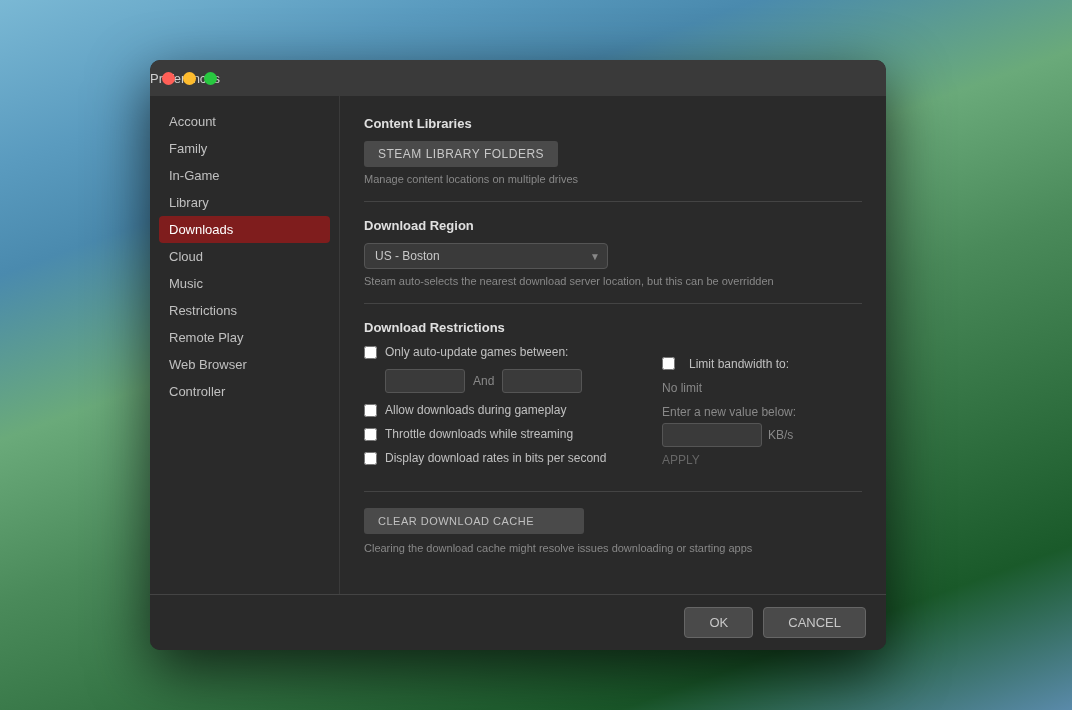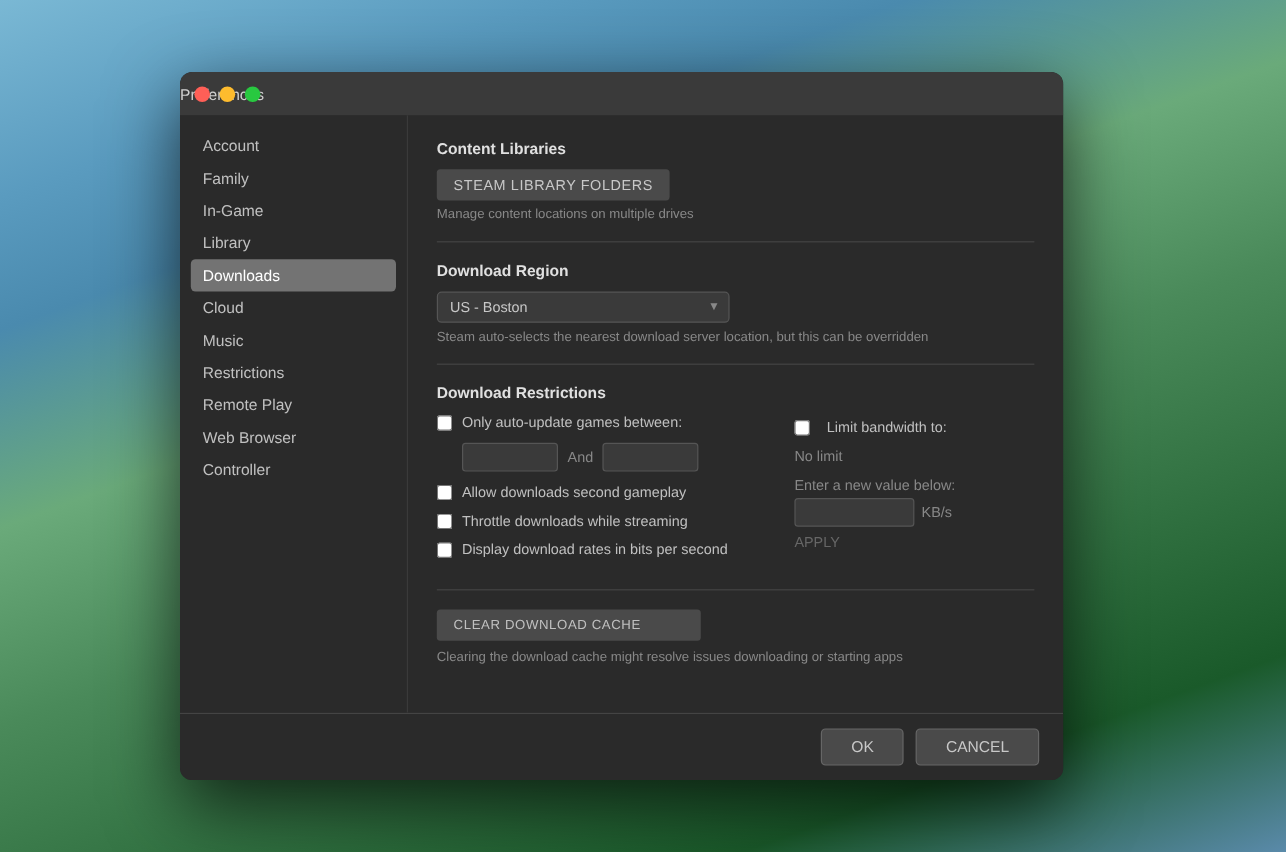--- a/index.html
+++ b/index.html
@@ -82,21 +82,21 @@
     }
 
     .sidebar-item {
       padding: 6px 18px;
       font-size: 13px;
       color: #c0c0c0;
       cursor: pointer;
     }
 
     .sidebar-item.active {
-      background: #737373;
+      background: #7f1d1d;
       color: #ffffff;
       border-radius: 4px;
       margin: 0 8px;
       padding: 6px 10px;
     }
 
     .content-area {
       flex: 1;
       padding: 20px 24px;
       overflow-y: auto;
@@ -158,20 +158,21 @@
       top: 50%;
       transform: translateY(-50%);
       color: #888;
       pointer-events: none;
       font-size: 10px;
     }
 
     .restrictions-section {
       display: flex;
       gap: 40px;
+      align-items: center;
     }
 
     .restrictions-left {
       flex: 1;
     }
 
     .restrictions-right {
       width: 200px;
     }
 
@@ -384,21 +385,21 @@
             <label class="checkbox-label" for="auto-update">Only auto-update games between:</label>
           </div>
           <div class="time-inputs">
             <input type="text" class="time-input" style="">
             <span class="and-label">And</span>
             <input type="text" class="time-input" style="">
           </div>
 
           <div class="checkbox-row">
             <input type="checkbox" id="allow-gameplay" style="">
-            <label class="checkbox-label" for="allow-gameplay">Allow downloads second gameplay</label>
+            <label class="checkbox-label" for="allow-gameplay">Allow downloads during gameplay</label>
           </div>
 
           <div class="checkbox-row">
             <input type="checkbox" id="throttle-streaming" style="">
             <label class="checkbox-label" for="throttle-streaming">Throttle downloads while streaming</label>
           </div>
 
           <div class="checkbox-row">
             <input type="checkbox" id="display-bits" style="">
             <label class="checkbox-label" for="display-bits">Display download rates in bits per second</label>

